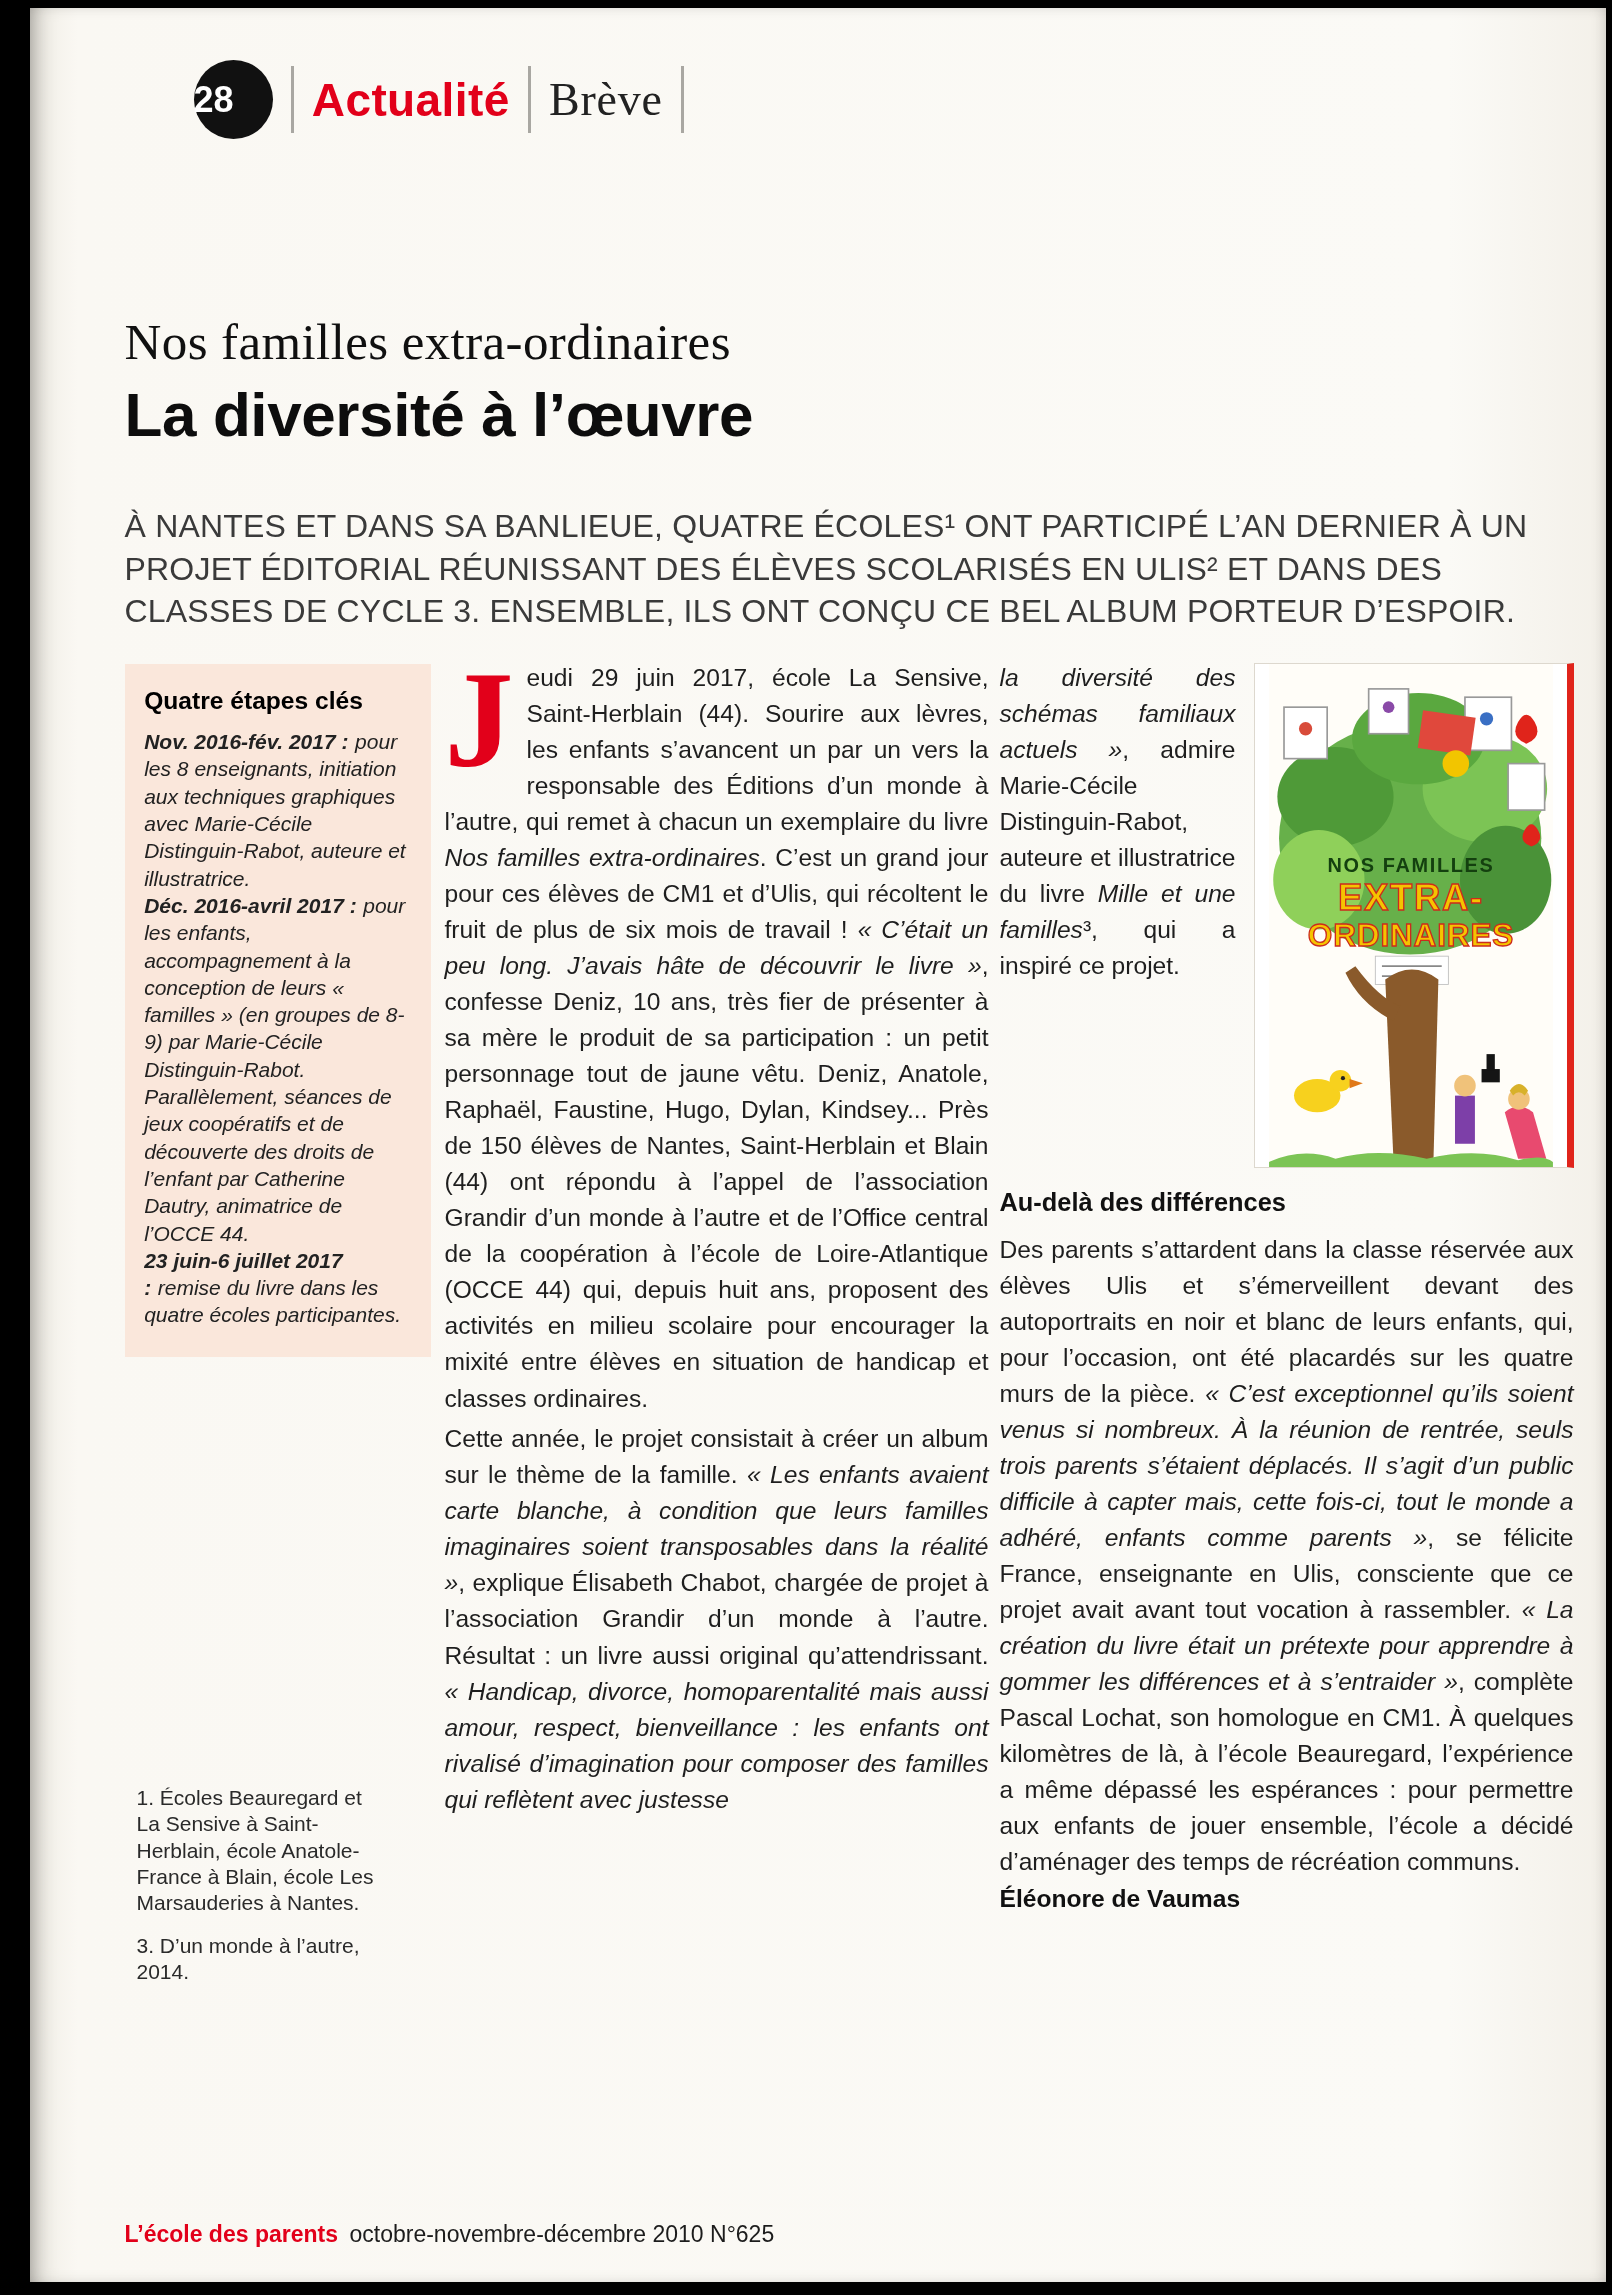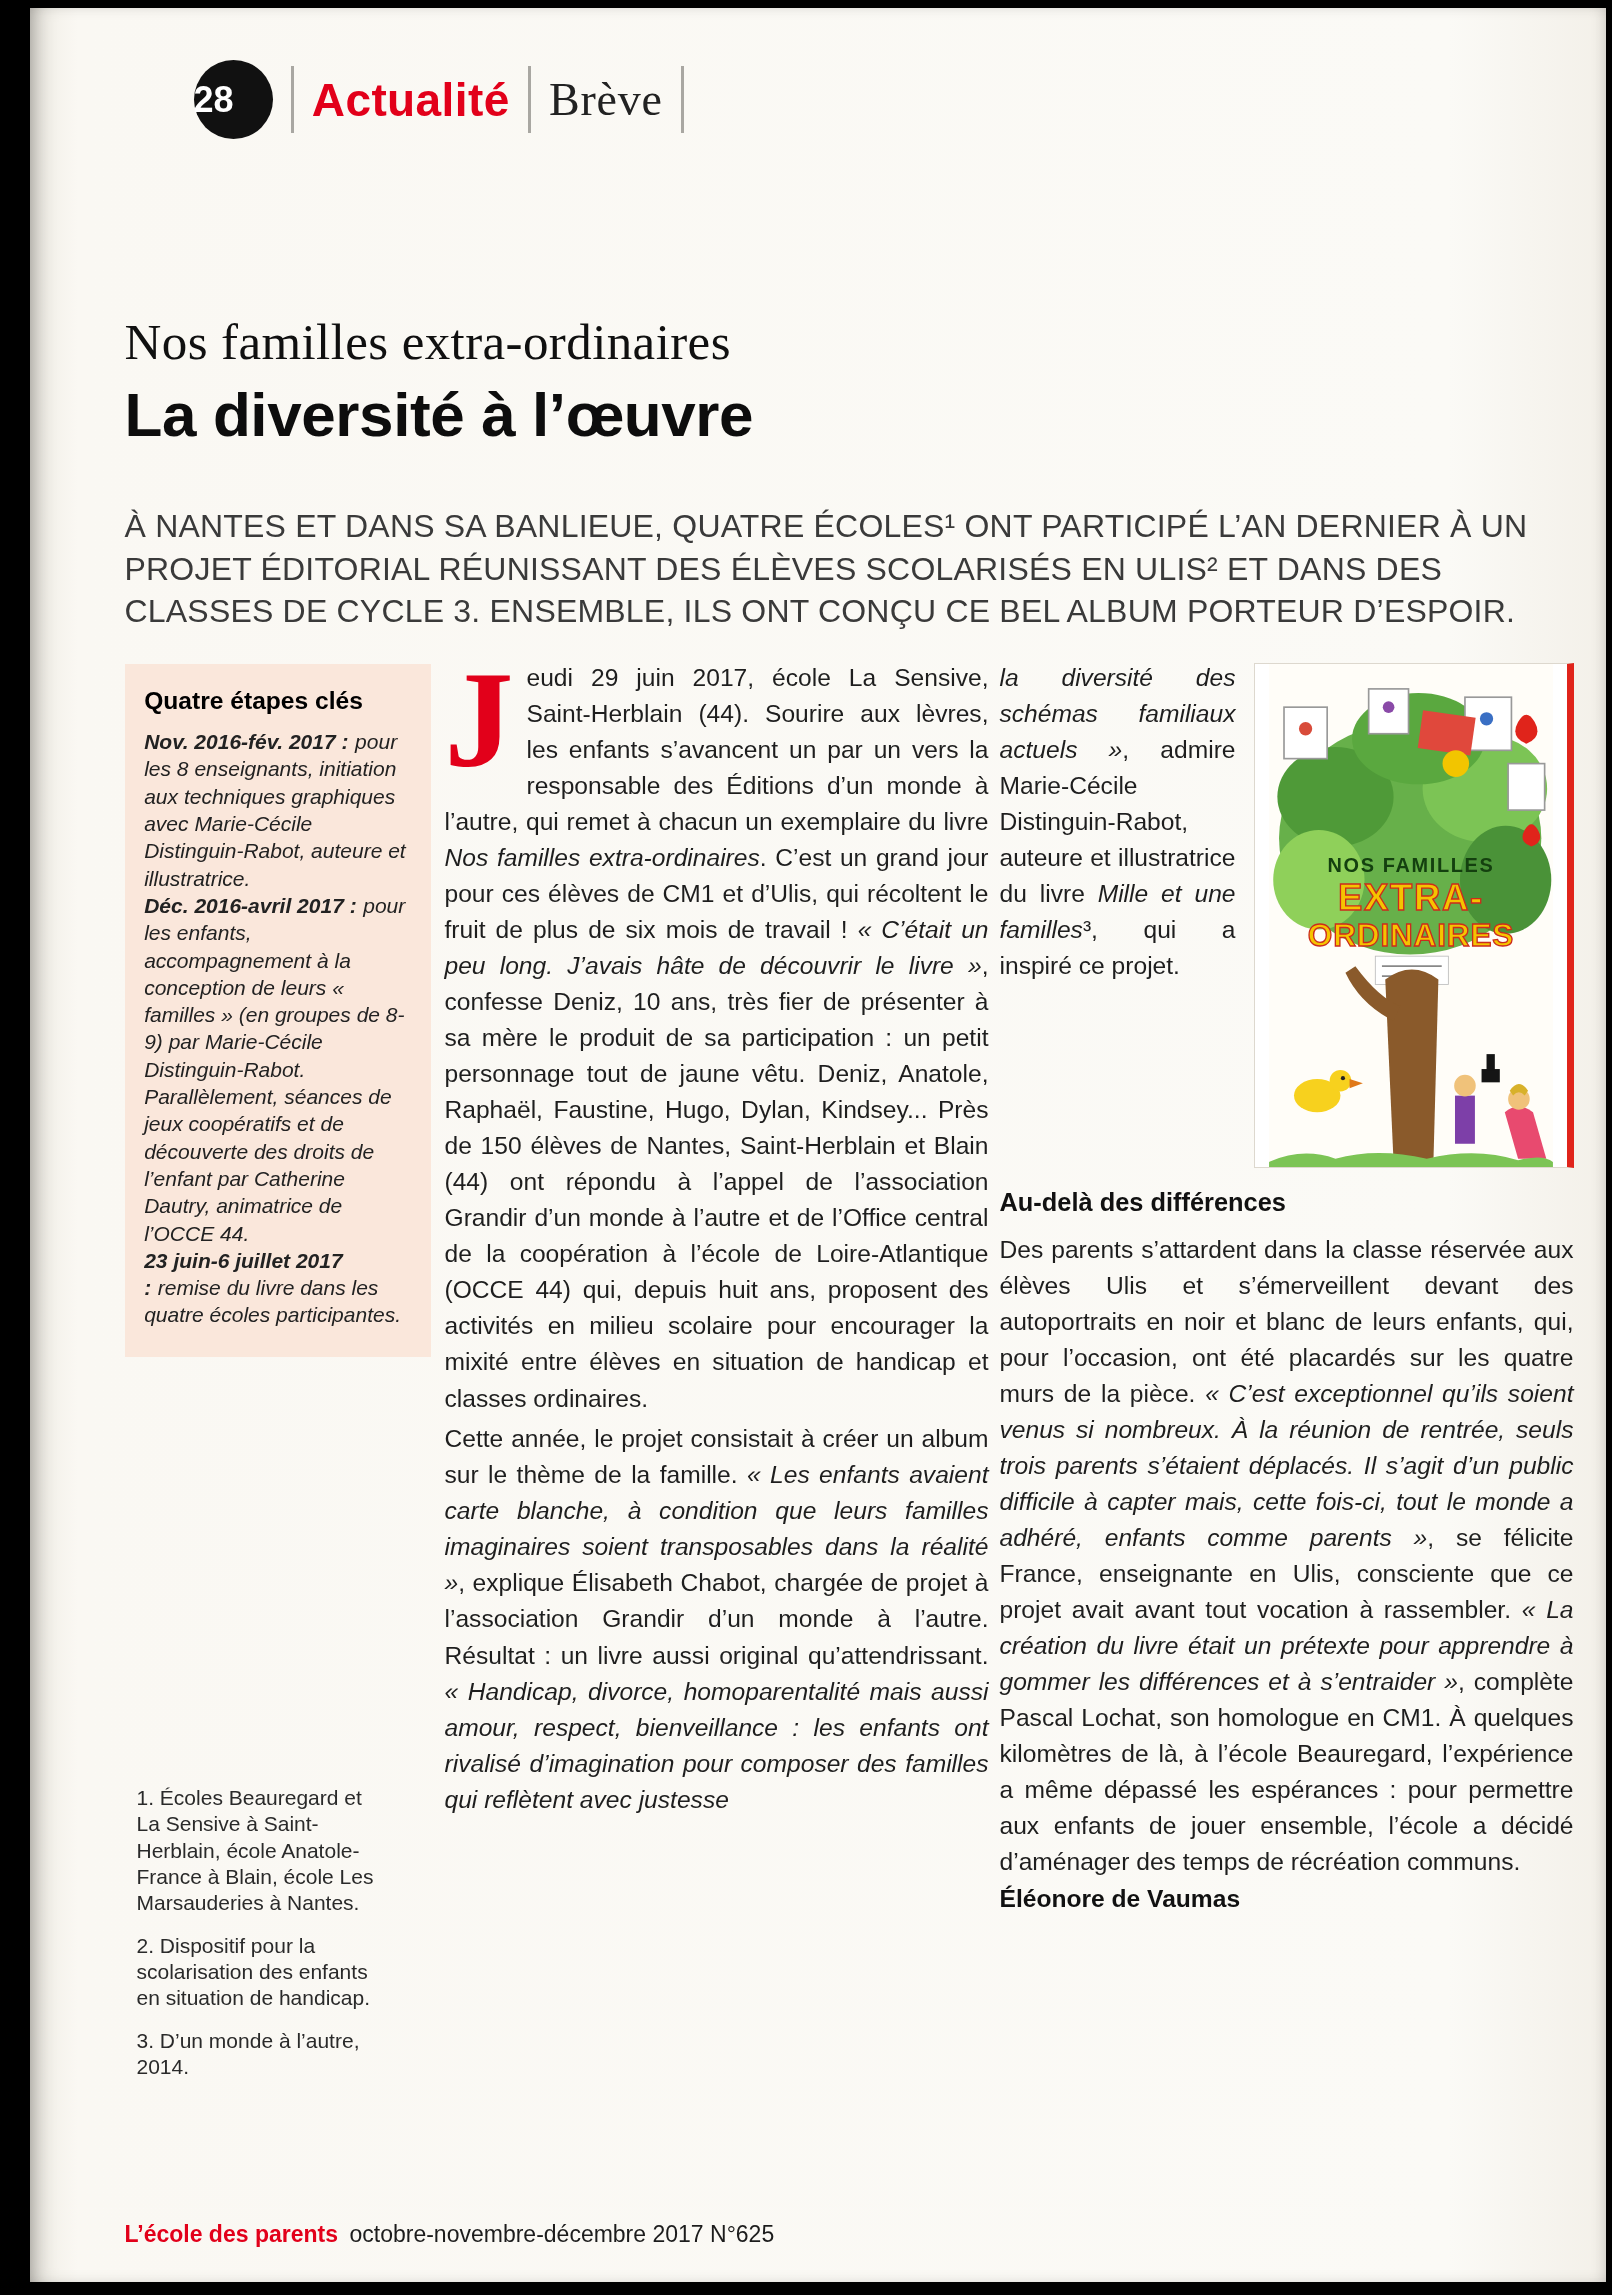--- a/index.html
+++ b/index.html
@@ -138,21 +138,20 @@
 
   <aside class="sidebar-box">
     <h3 class="sidebar-title">Quatre étapes clés</h3>
     <p class="step"><span class="lead">Nov. 2016-fév. 2017 :</span><span>pour les 8 enseignants, initiation aux techniques graphiques avec Marie-Cécile Distinguin-Rabot, auteure et illustratrice.</span></p>
     <p class="step"><span class="lead">Déc. 2016-avril 2017 :</span><span>pour les enfants, accompagnement à la conception de leurs « familles » (en groupes de 8-9) par Marie-Cécile Distinguin-Rabot. Parallèlement, séances de jeux coopératifs et de découverte des droits de l’enfant par Catherine Dautry, animatrice de l’OCCE 44.</span></p>
     <p class="step"><span class="lead">23 juin-6 juillet 2017 :</span><span>remise du livre dans les quatre écoles participantes.</span></p>
   </aside>
 
   <div class="footnotes">
     <p>1. Écoles Beauregard et La Sensive à Saint-Herblain, école Anatole-France à Blain, école Les Marsauderies à Nantes.</p>
-    <p>2. Dispositif pour la scolarisation des enfants en situation de handicap.</p>
     <p>3. D’un monde à l’autre, 2014.</p>
   </div>
 
   <div class="col2">
     <p class="para"><span class="dropcap">J</span><span><span>eudi 29 juin 2017, école La Sensive, Saint-Herblain (44). Sourire aux lèvres, les enfants s’avancent un par un vers la responsable des Éditions d’un monde à l’autre, qui remet à chacun un exemplaire du livre </span><span class="it">Nos familles extra-ordinaires</span><span>. C’est un grand jour pour ces élèves de CM1 et d’Ulis, qui récoltent le fruit de plus de six mois de travail ! </span><span class="it">« C’était un peu long. J’avais hâte de découvrir le livre »</span><span>, confesse Deniz, 10 ans, très fier de présenter à sa mère le produit de sa participation : un petit personnage tout de jaune vêtu. Deniz, Anatole, Raphaël, Faustine, Hugo, Dylan, Kindsey... Près de 150 élèves de Nantes, Saint-Herblain et Blain (44) ont répondu à l’appel de l’association Grandir d’un monde à l’autre et de l’Office central de la coopération à l’école de Loire-Atlantique (OCCE 44) qui, depuis huit ans, proposent des activités en milieu scolaire pour encourager la mixité entre élèves en situation de handicap et classes ordinaires.</span></span></p>
     <p class="para"><span><span>Cette année, le projet consistait à créer un album sur le thème de la famille. </span><span class="it">« Les enfants avaient carte blanche, à condition que leurs familles imaginaires soient transposables dans la réalité »</span><span>, explique Élisabeth Chabot, chargée de projet à l’association Grandir d’un monde à l’autre. Résultat : un livre aussi original qu’attendrissant. </span><span class="it">« Handicap, divorce, homoparentalité mais aussi amour, respect, bienveillance : les enfants ont rivalisé d’imagination pour composer des familles qui reflètent avec justesse</span></span></p>
   </div>
 
   <div class="col3">
     <div class="cover">
@@ -206,17 +205,17 @@
         <path d="M0 600 q40-18 80-4 q50-14 110 0 q60-14 110 2 q30-8 42 2 l0 6 -342 0z" fill="#7cc455"></path>
       </svg>
     </div>
     <p class="para"><span><span class="it">la diversité des schémas familiaux actuels »</span><span>, admire Marie-Cécile Distinguin-Rabot, auteure et illustratrice du livre </span><span class="it">Mille et une familles</span><span>³, qui a inspiré ce projet.</span></span></p>
     <h3 class="subhead">Au-delà des différences</h3>
     <p class="para"><span><span>Des parents s’attardent dans la classe réservée aux élèves Ulis et s’émerveillent devant des autoportraits en noir et blanc de leurs enfants, qui, pour l’occasion, ont été placardés sur les quatre murs de la pièce. </span><span class="it">« C’est exceptionnel qu’ils soient venus si nombreux. À la réunion de rentrée, seuls trois parents s’étaient déplacés. Il s’agit d’un public difficile à capter mais, cette fois-ci, tout le monde a adhéré, enfants comme parents »</span><span>, se félicite France, enseignante en Ulis, consciente que ce projet avait avant tout vocation à rassembler. </span><span class="it">« La création du livre était un prétexte pour apprendre à gommer les différences et à s’entraider »</span><span>, complète Pascal Lochat, son homologue en CM1. À quelques kilomètres de là, à l’école Beauregard, l’expérience a même dépassé les espérances : pour permettre aux enfants de jouer ensemble, l’école a décidé d’aménager des temps de récréation communs.</span></span></p>
     <div class="byline">Éléonore de Vaumas</div>
   </div>
 
   <div class="footer">
-    <span class="mag">L’école des parents</span><span>octobre-novembre-décembre 2017   N°625</span>
+    <span class="mag">L’école des parents</span><span>octobre-novembre-décembre 2010   N°625</span>
   </div>
 
 </div>
 
 
 </body></html>

